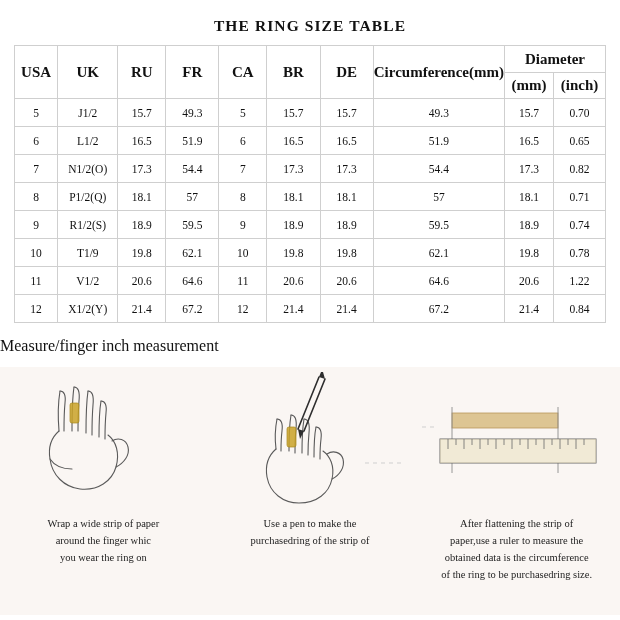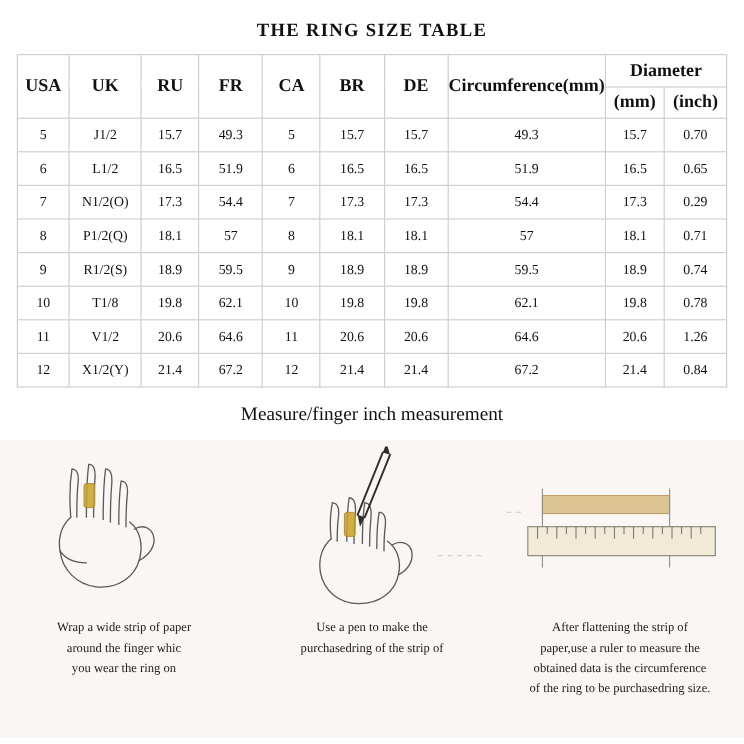--- a/index.html
+++ b/index.html
@@ -61,21 +61,21 @@
   .col-fr  { width: 9.5%; }
   .col-ca  { width: 8.5%; }
   .col-br  { width: 9.5%; font-family: Liberation Serif, serif; }
   .col-de  { width: 9.5%; }
   .col-cir { width: 19%; }
   .col-mm  { width: 8.5%; }
   .col-in  { width: 9%; }
 
   
   .subtitle {
-    text-align: center;
+    text-align: left;
     font-size: 16px;
     padding-top: 14px;
     padding-bottom: 12px;
     color: #111;
   }
 
   
   .band {
     position: relative;
     width: 620px;
@@ -159,21 +159,21 @@
         <tr>
           <td>7</td>
           <td>N1/2(O)</td>
           <td>17.3</td>
           <td>54.4</td>
           <td>7</td>
           <td>17.3</td>
           <td>17.3</td>
           <td>54.4</td>
           <td>17.3</td>
-          <td>0.29</td>
+          <td>0.82</td>
         </tr>
         <tr>
           <td>8</td>
           <td>P1/2(Q)</td>
           <td>18.1</td>
           <td>57</td>
           <td>8</td>
           <td>18.1</td>
           <td>18.1</td>
           <td>57</td>
@@ -187,41 +187,41 @@
           <td>59.5</td>
           <td>9</td>
           <td>18.9</td>
           <td>18.9</td>
           <td>59.5</td>
           <td>18.9</td>
           <td>0.74</td>
         </tr>
         <tr>
           <td>10</td>
-          <td>T1/8</td>
+          <td>T1/9</td>
           <td>19.8</td>
           <td>62.1</td>
           <td>10</td>
           <td>19.8</td>
           <td>19.8</td>
           <td>62.1</td>
           <td>19.8</td>
           <td>0.78</td>
         </tr>
         <tr>
           <td>11</td>
           <td>V1/2</td>
           <td>20.6</td>
           <td>64.6</td>
           <td>11</td>
           <td>20.6</td>
           <td>20.6</td>
           <td>64.6</td>
           <td>20.6</td>
-          <td>1.26</td>
+          <td>1.22</td>
         </tr>
         <tr>
           <td>12</td>
           <td>X1/2(Y)</td>
           <td>21.4</td>
           <td>67.2</td>
           <td>12</td>
           <td>21.4</td>
           <td>21.4</td>
           <td>67.2</td>

